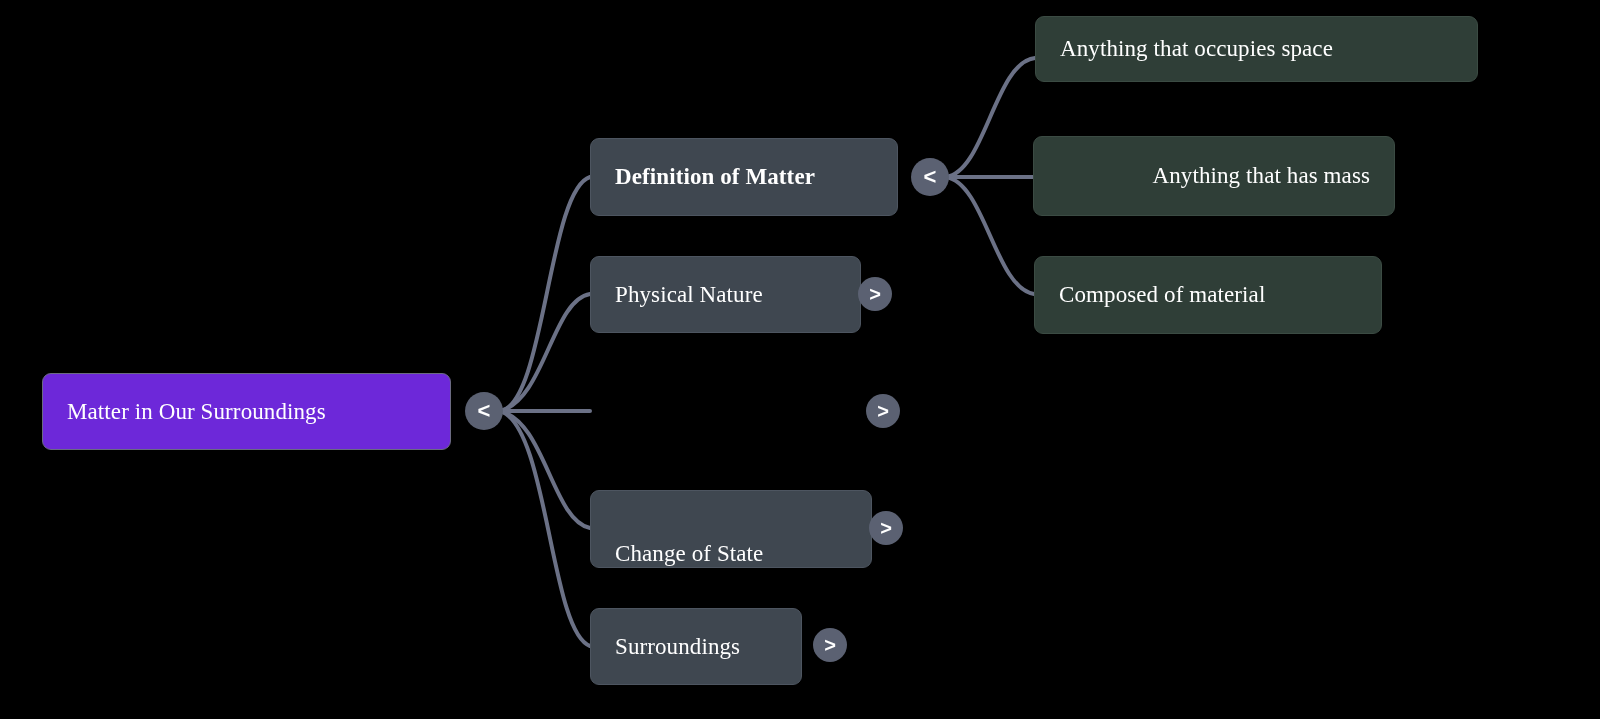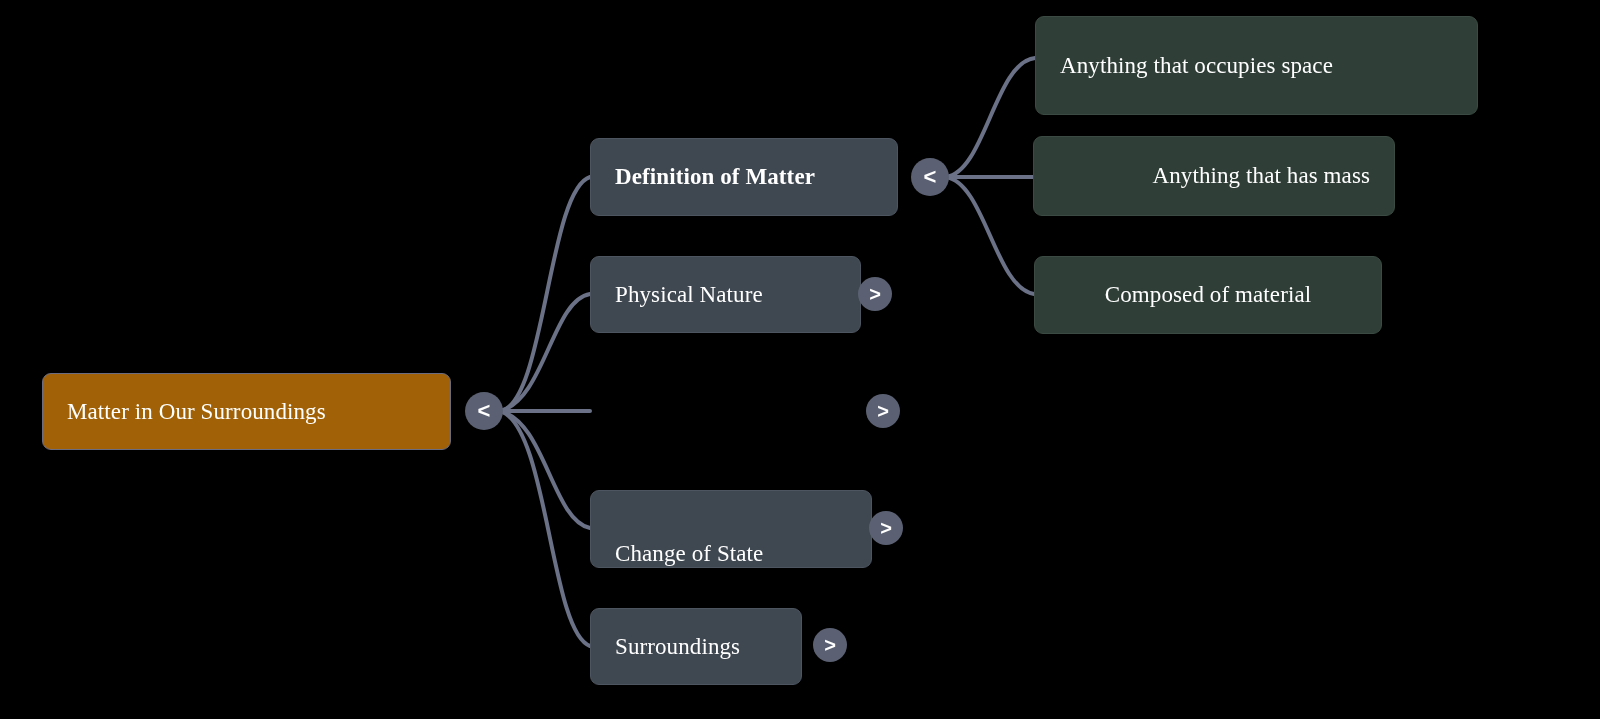--- a/index.html
+++ b/index.html
@@ -33,21 +33,21 @@
     color: #ffffff;
     white-space: nowrap;
     letter-spacing: 0.1px;
   }
   .node .label {
     display: block;
     padding-left: 24px;
     padding-right: 24px;
   }
   .node.root {
-    background: #a16207;
+    background: #6d28d9;
     border: 1px solid #6b6b82;
     font-size: 23px;
   }
   .node.branch {
     background: #3f4750;
     border: 1px solid #4d5560;
     font-size: 23px;
   }
   .node.leaf {
     background: #2f3e37;
@@ -131,25 +131,25 @@
     <span>&gt;</span>
   </div>
 
   <div class="node branch" style="left:590px; top:608px; width:212px; height:77px;">
     <span class="label">Surroundings</span>
   </div>
   <div class="toggle small" style="left:813px; top:628px;">
     <span>&gt;</span>
   </div>
 
-  <div class="node leaf" style="left:1035px; top:16px; width:443px; height:99px;">
+  <div class="node leaf" style="left:1035px; top:16px; width:443px; height:66px;">
     <span class="label">Anything that occupies space</span>
   </div>
 
   <div class="node leaf" style="left:1033px; top:136px; width:362px; height:80px;justify-content:flex-end;">
     <span class="label">Anything that has mass</span>
   </div>
 
-  <div class="node leaf" style="left:1034px; top:256px; width:348px; height:78px;justify-content:center;">
+  <div class="node leaf" style="left:1034px; top:256px; width:348px; height:78px;">
     <span class="label">Composed of material</span>
   </div>
 
 </div>
 
 </body></html>

